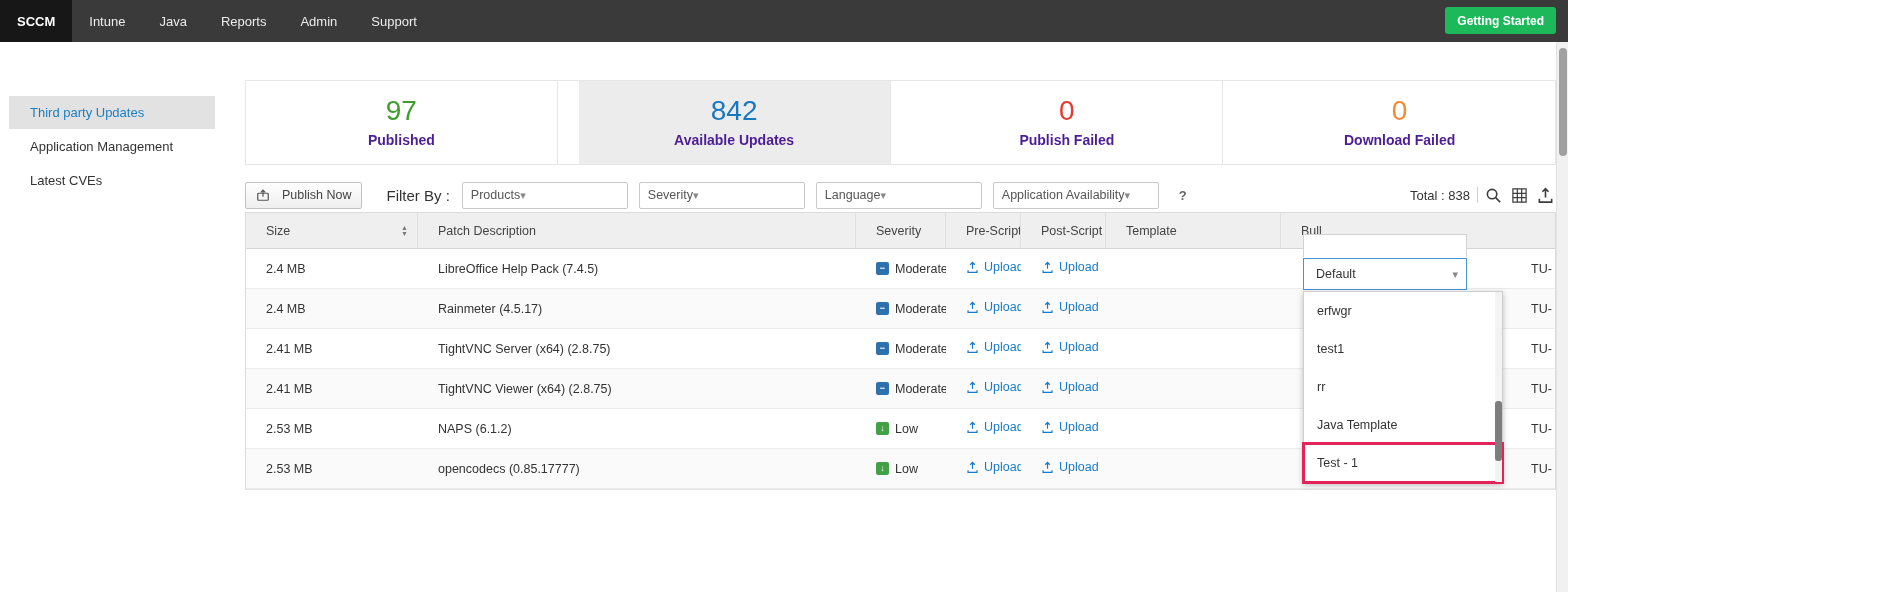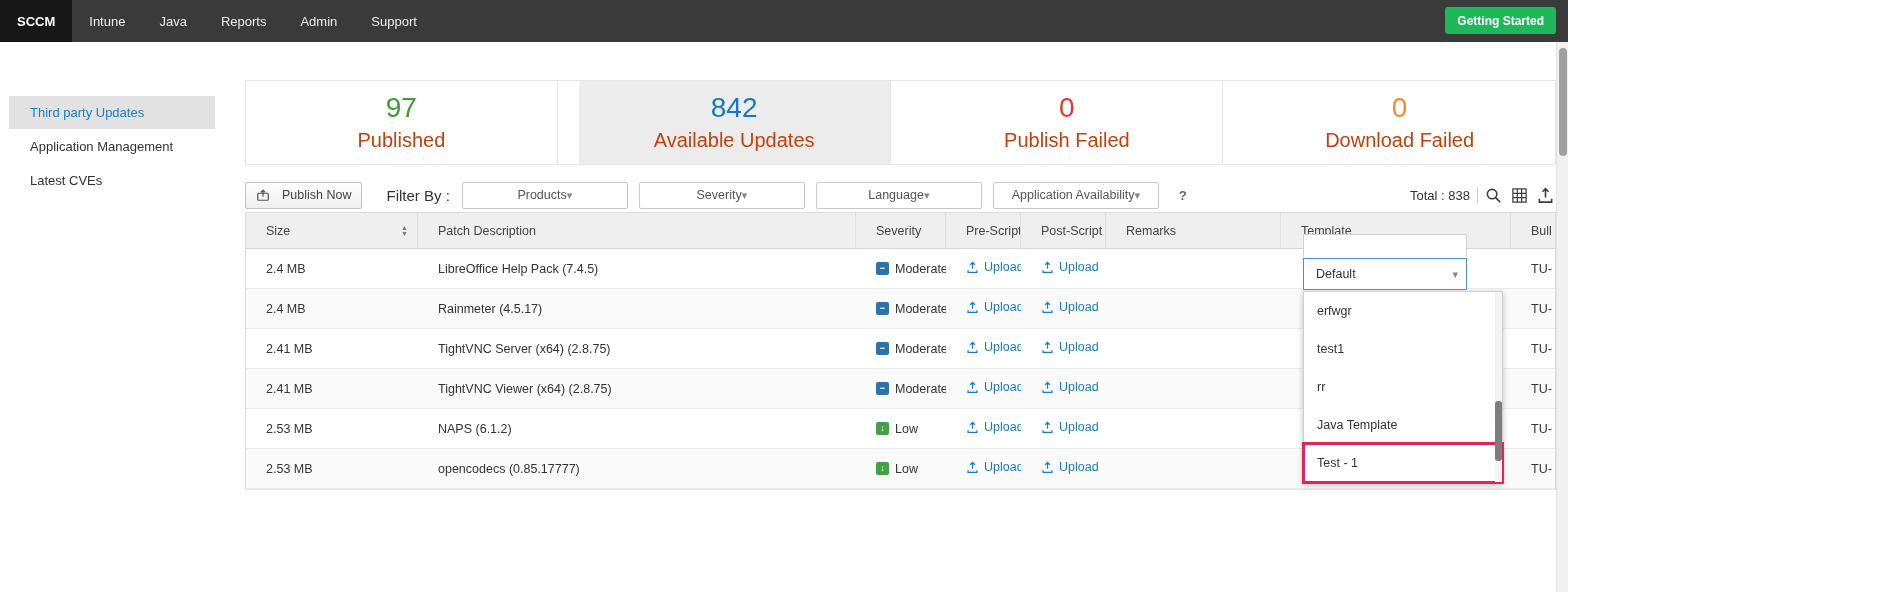--- a/index.html
+++ b/index.html
@@ -25,31 +25,31 @@
 
   .main { margin-left: 245px; width: 1311px; position: relative; }
 
   
   .stats { margin-top: 38px; display: flex; height: 85px; border: 1px solid #e6e6e6; background: #fff; gap: 21px; }
   .stat-card { flex: 1; display: flex; flex-direction: column; align-items: center; justify-content: center;
     gap: 7px; border-right: 1px solid #e6e6e6; cursor: pointer; }
   .stat-card:last-child { border-right: none; }
   .stat-card.selected { background: #ececec; }
   .stat-value { font-size: 28px; line-height: 1; }
-  .stat-label { font-size: 20px; color: #c2410c; }
+  .stat-label { font-size: 14px; color: #4c1d95; font-weight: bold; }
 
   
   .toolbar { margin-top: 16px; height: 28px; display: flex; align-items: center; }
   .btn-publish { display: inline-flex; align-items: center; gap: 12px; height: 27px; padding: 0 10px;
     border: 1px solid #c2c2c2; border-radius: 2px; background: linear-gradient(#fefefe, #efefef);
     font-size: 12.5px; color: #444; cursor: pointer; }
   .btn-publish svg { width: 14px; height: 14px; }
   .filter-by { margin-left: 24px; margin-right: 12px; font-size: 15px; color: #333; }
   .select { width: 166px; height: 27px; border: 1px solid #c9c9c9; border-radius: 2px; background: #fff;
-    display: flex; align-items: center; justify-content: center; padding: 0 8px;
+    display: flex; align-items: center; justify-content: flex-start; padding: 0 8px;
     font-size: 12.5px; color: #555; margin-right: 11px; cursor: pointer; white-space: nowrap; overflow: hidden; }
   .chev { color: #888; font-size: 11px; flex: none; }
   .help { margin-left: 4px; font-size: 13px; font-weight: bold; color: #666; width: 18px; height: 18px;
     display: flex; align-items: center; justify-content: center; cursor: pointer; }
   .toolbar-right { margin-left: auto; display: flex; align-items: center; gap: 7px; }
   .total { font-size: 13px; color: #333; }
   .vdiv { width: 1px; height: 16px; background: #cfcfcf; }
   .icon-btn { width: 19px; height: 19px; color: #3d3d3d; cursor: pointer; display: flex; align-items: center; }
   .icon-btn svg { width: 17px; height: 17px; }
 
@@ -203,23 +203,20 @@
           <div class="th">
               <span>Severity</span>
             </div>
           <div class="th">
               <span>Pre-Script</span>
             </div>
           <div class="th">
               <span>Post-Script</span>
             </div>
           <div class="th">
-              <span>Remarks</span>
-            </div>
-          <div class="th">
               <span>Template</span>
             </div>
           <div class="th">
               <span>Bull</span>
             </div>
         </div>
 
         <div>
             <div class="trow">
     <div class="cell">2.4 MB</div>

